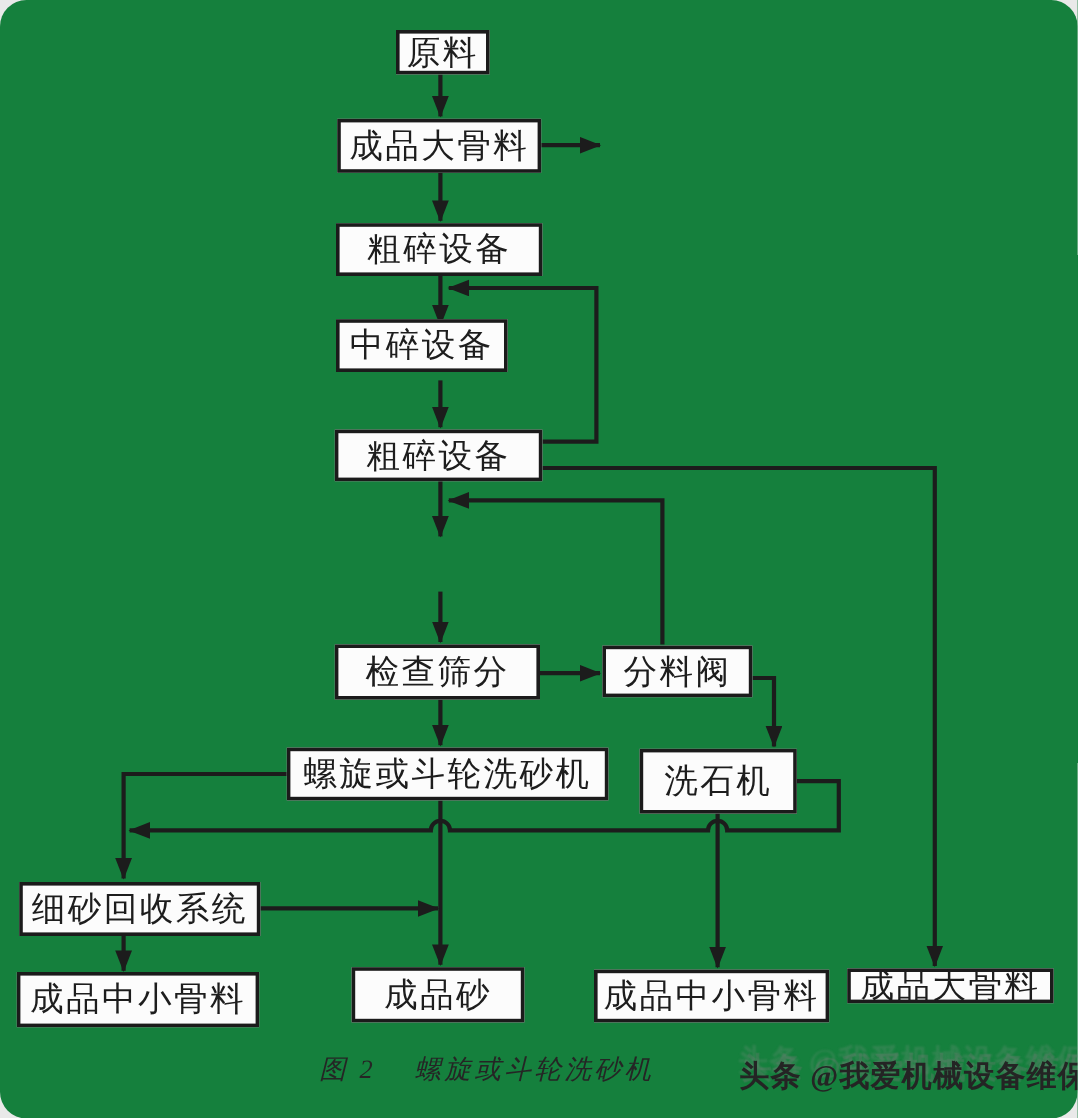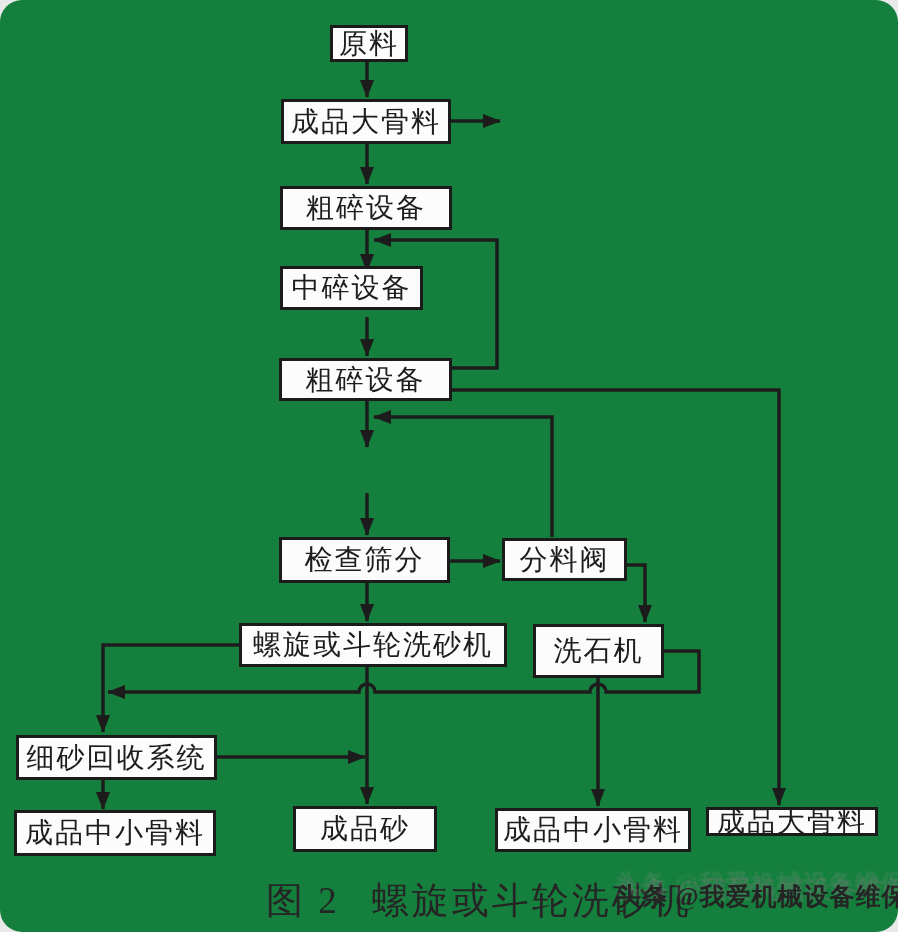--- a/index.html
+++ b/index.html
@@ -34,25 +34,26 @@
     letter-spacing:2px;
     color:#1d1d1d;
     white-space:nowrap;
     z-index:2;
   }
   .caption{
     position:absolute;
     left:266px;top:876px;
     display:flex;
     gap:32px;
-    font-size:37px;
+    font-size:22px;
     color:#252525;
     letter-spacing:3px;
     white-space:nowrap;
     z-index:2;
+    font-style:italic;
   }
   .watermark{
     position:absolute;
     left:616px;top:880px;
     font-size:25px;
     font-weight:bold;
     color:#242424;
     letter-spacing:1px;
     white-space:nowrap;
     text-shadow:2px -7px 1px rgba(120,120,120,0.35), -1px -13px 2px rgba(150,150,150,0.22);

